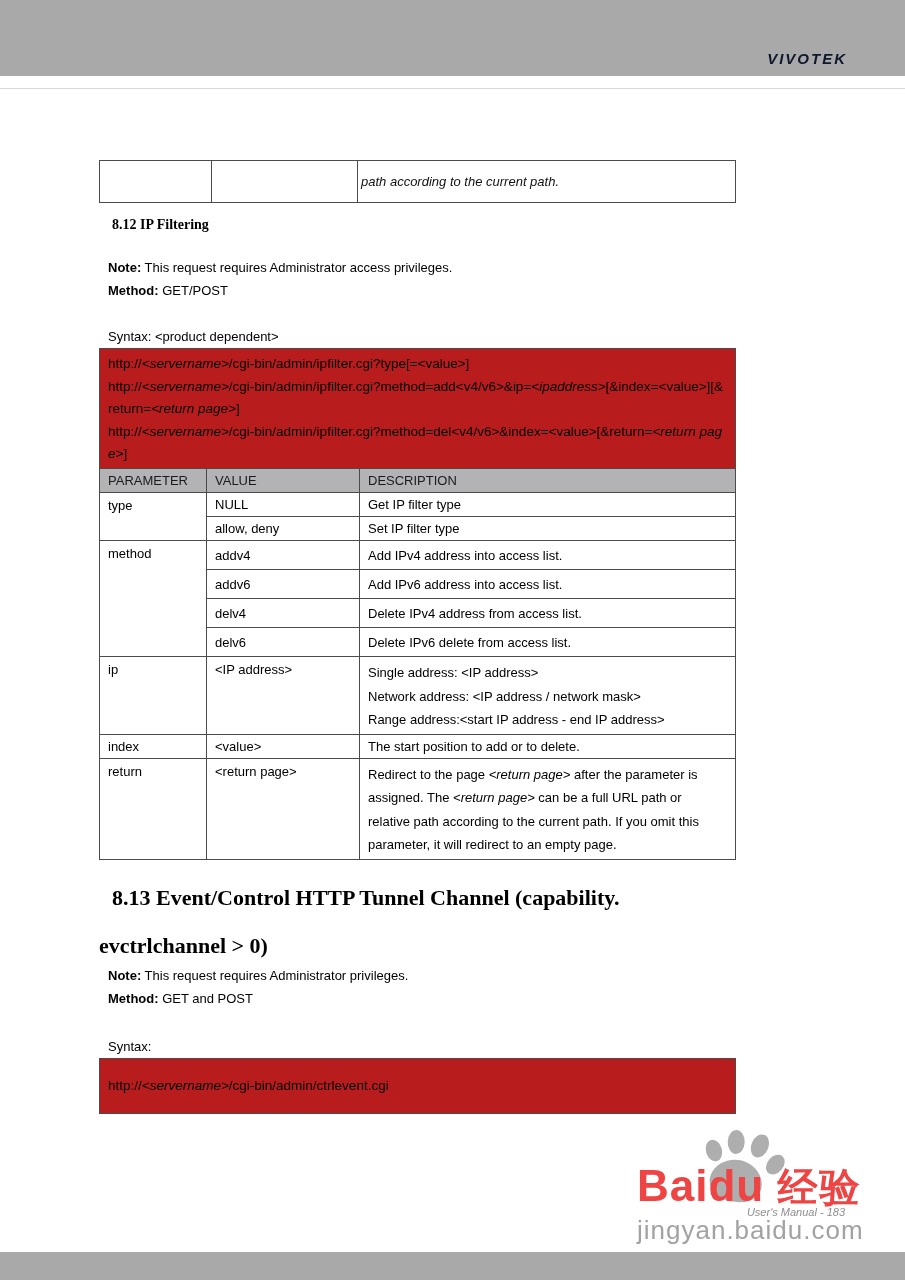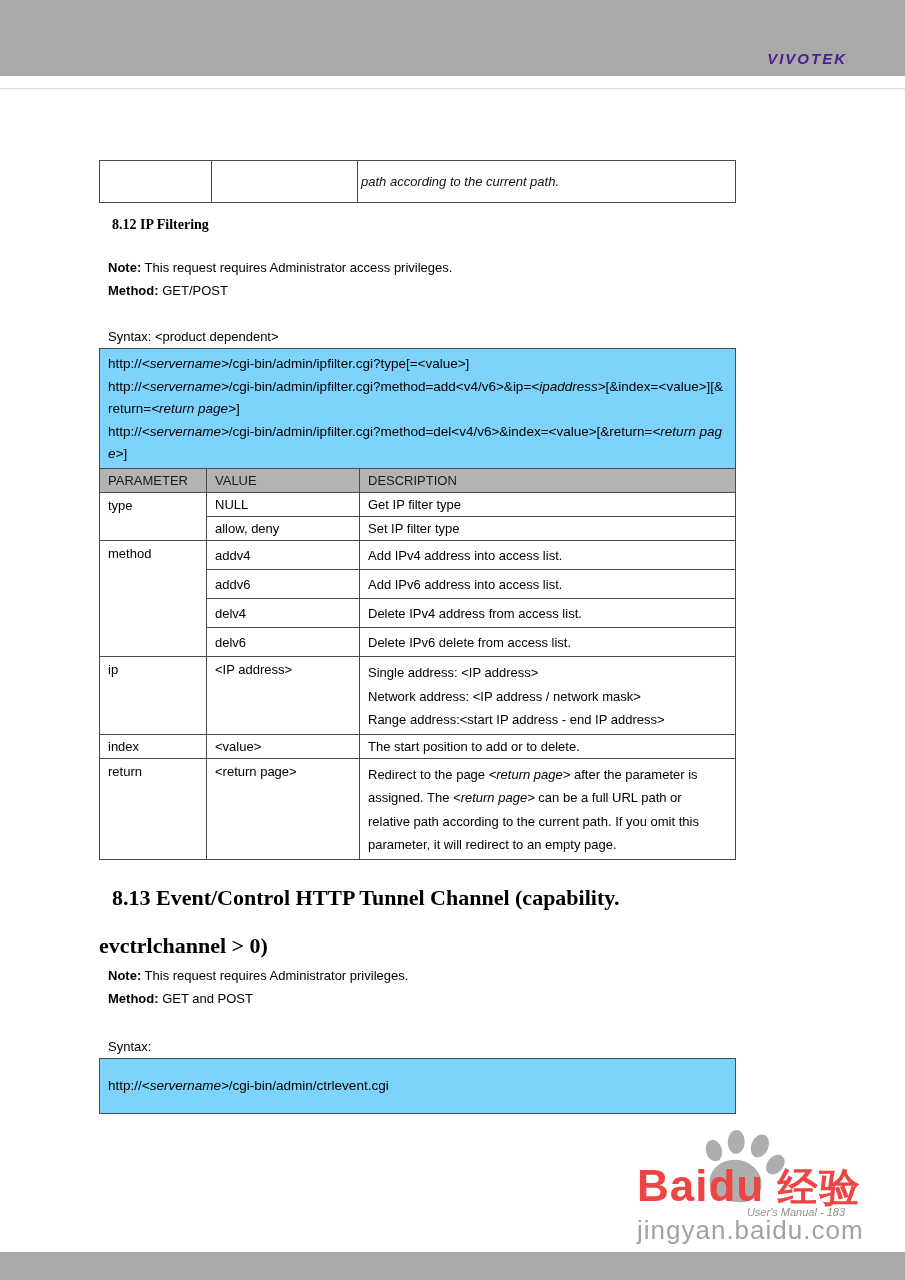--- a/index.html
+++ b/index.html
@@ -2,21 +2,21 @@
 <html><head>
 <meta charset="utf-8">
 <style>
   * { margin:0; padding:0; box-sizing:border-box; }
   html,body { background:#ffffff; }
   body { font-family:"Liberation Sans", sans-serif; color:#111; }
   .page { position:relative; width:905px; height:1280px; background:#ffffff; overflow:hidden; }
 
   
   .topbar { position:absolute; left:0; top:0; width:905px; height:76px; background:#a9a9a9; }
-  .brand { position:absolute; right:58px; bottom:9px; color:#4c1d95; font-size:15px;
+  .brand { position:absolute; right:58px; bottom:9px; color:#0f172a; font-size:15px;
            font-style:italic; font-weight:bold; letter-spacing:2px; }
   .top-rule { position:absolute; left:0; top:88px; width:905px; border-top:1px solid #d9d9d9; }
   .footbar { position:absolute; left:0; bottom:0; width:905px; height:28px; background:#a9a9a9; }
 
   
   .frag-table { position:absolute; left:99px; top:160px; width:637px; border-collapse:collapse;
                 table-layout:fixed; font-size:13px; }
   .frag-table td { border:1px solid #4b4b4b; height:42px; padding:2px 3px; vertical-align:middle;font-style:italic; }
 
   
@@ -27,21 +27,21 @@
   .h813 .l1 { margin-left:13px; }
 
   
   .meta { position:absolute; left:108px; font-size:13px; color:#000; }
   .meta .lbl { font-weight:bold; }
   .m-note1 { top:260px; } .m-method1 { top:283px; } .m-syn1 { top:329px; }
   .m-note2 { top:968px; } .m-method2 { top:991px; } .m-syn2 { top:1039px; }
 
   
   .synbox { position:absolute; left:99px; width:637px; border:1px solid #4b4b4b;
-            background:#7dd3fc; font-size:13.5px; color:#000; }
+            background:#b91c1c; font-size:13.5px; color:#000; }
   .synbox1 { top:348px; min-height:120px; padding:4px 8px; }
   .synbox2 { top:1058px; min-height:25px; padding:18px 8px; }
   .syn-line { line-height:22.5px; word-break:break-all; }
   .synbox2 .syn-line { line-height:18px; }
   .it { font-style:italic; }
 
   
   .ptable { position:absolute; left:99px; top:468px; width:637px; border-collapse:collapse;
             table-layout:fixed; font-size:13px; color:#000;padding-left:24px; }
   .ptable td { border:1px solid #4b4b4b; padding:2px 8px; vertical-align:middle; line-height:17px; }

